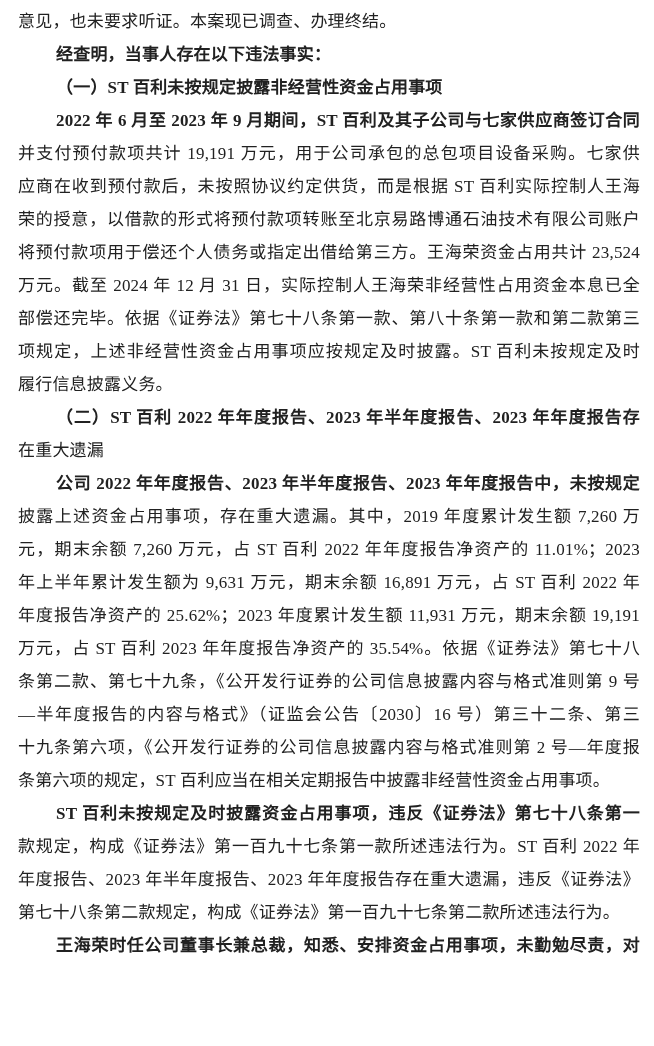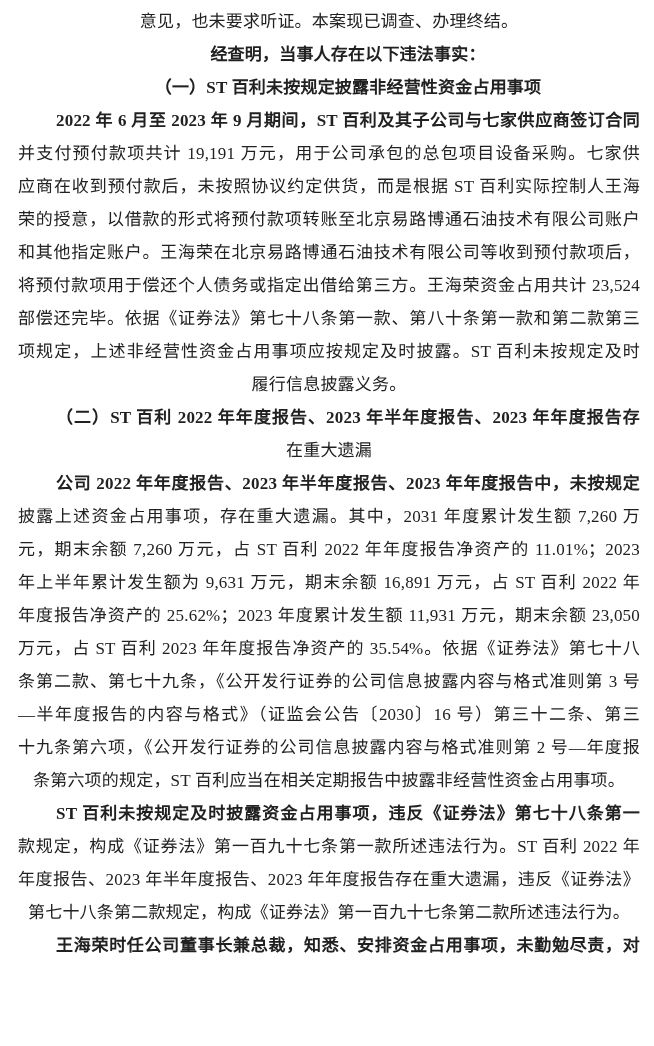--- a/index.html
+++ b/index.html
@@ -22,21 +22,21 @@
     font-family: "Liberation Serif", "DejaVu Serif", serif;
     font-size: 17px;
     line-height: 33px;
     color: #212121;
     letter-spacing: 0.2px;
   }
   .line {
     height: 33px;
     white-space: nowrap;
     overflow: hidden;
-    text-align: center;
+    text-align: left;
   }
   
   .line.fill {
     text-align: justify;
     text-align-last: justify;
   }
   
   .line.indent {
     text-indent: 38px;
     font-weight: bold;
@@ -47,34 +47,34 @@
 
 <div class="page">
   <div class="doc" id="doc">
       <div class="line">意见，也未要求听证。本案现已调查、办理终结。</div>
       <div class="line indent">经查明，当事人存在以下违法事实：</div>
       <div class="line indent">（一）ST 百利未按规定披露非经营性资金占用事项</div>
       <div class="line indent fill">2022 年 6 月至 2023 年 9 月期间，ST 百利及其子公司与七家供应商签订合同</div>
       <div class="line fill">并支付预付款项共计 19,191 万元，用于公司承包的总包项目设备采购。七家供</div>
       <div class="line fill">应商在收到预付款后，未按照协议约定供货，而是根据 ST 百利实际控制人王海</div>
       <div class="line fill">荣的授意，以借款的形式将预付款项转账至北京易路博通石油技术有限公司账户</div>
-      <div class="line fill">和其他指定账户。王海荣在北京易路博通石油技术有限公司等收到预付款项后，</div>
       <div class="line fill">将预付款项用于偿还个人债务或指定出借给第三方。王海荣资金占用共计 23,524</div>
+      <div class="line fill">万元。截至 2024 年 12 月 31 日，实际控制人王海荣非经营性占用资金本息已全</div>
       <div class="line fill">部偿还完毕。依据《证券法》第七十八条第一款、第八十条第一款和第二款第三</div>
       <div class="line fill">项规定，上述非经营性资金占用事项应按规定及时披露。ST 百利未按规定及时</div>
       <div class="line">履行信息披露义务。</div>
       <div class="line indent fill">（二）ST 百利 2022 年年度报告、2023 年半年度报告、2023 年年度报告存</div>
       <div class="line">在重大遗漏</div>
       <div class="line indent fill">公司 2022 年年度报告、2023 年半年度报告、2023 年年度报告中，未按规定</div>
-      <div class="line fill">披露上述资金占用事项，存在重大遗漏。其中，2031 年度累计发生额 7,260 万</div>
+      <div class="line fill">披露上述资金占用事项，存在重大遗漏。其中，2019 年度累计发生额 7,260 万</div>
       <div class="line fill">元，期末余额 7,260 万元，占 ST 百利 2022 年年度报告净资产的 11.01%；2023</div>
       <div class="line fill">年上半年累计发生额为 9,631 万元，期末余额 16,891 万元，占 ST 百利 2022 年</div>
-      <div class="line fill">年度报告净资产的 25.62%；2023 年度累计发生额 11,931 万元，期末余额 23,050</div>
+      <div class="line fill">年度报告净资产的 25.62%；2023 年度累计发生额 11,931 万元，期末余额 19,191</div>
       <div class="line fill">万元，占 ST 百利 2023 年年度报告净资产的 35.54%。依据《证券法》第七十八</div>
-      <div class="line fill">条第二款、第七十九条，《公开发行证券的公司信息披露内容与格式准则第 3 号</div>
+      <div class="line fill">条第二款、第七十九条，《公开发行证券的公司信息披露内容与格式准则第 9 号</div>
       <div class="line fill">—半年度报告的内容与格式》（证监会公告〔2030〕16 号）第三十二条、第三</div>
       <div class="line fill">十九条第六项，《公开发行证券的公司信息披露内容与格式准则第 2 号—年度报</div>
       <div class="line">条第六项的规定，ST 百利应当在相关定期报告中披露非经营性资金占用事项。</div>
       <div class="line indent fill">ST 百利未按规定及时披露资金占用事项，违反《证券法》第七十八条第一</div>
       <div class="line fill">款规定，构成《证券法》第一百九十七条第一款所述违法行为。ST 百利 2022 年</div>
       <div class="line fill">年度报告、2023 年半年度报告、2023 年年度报告存在重大遗漏，违反《证券法》</div>
       <div class="line">第七十八条第二款规定，构成《证券法》第一百九十七条第二款所述违法行为。</div>
       <div class="line indent fill">王海荣时任公司董事长兼总裁，知悉、安排资金占用事项，未勤勉尽责，对</div>
     </div>
 </div>

